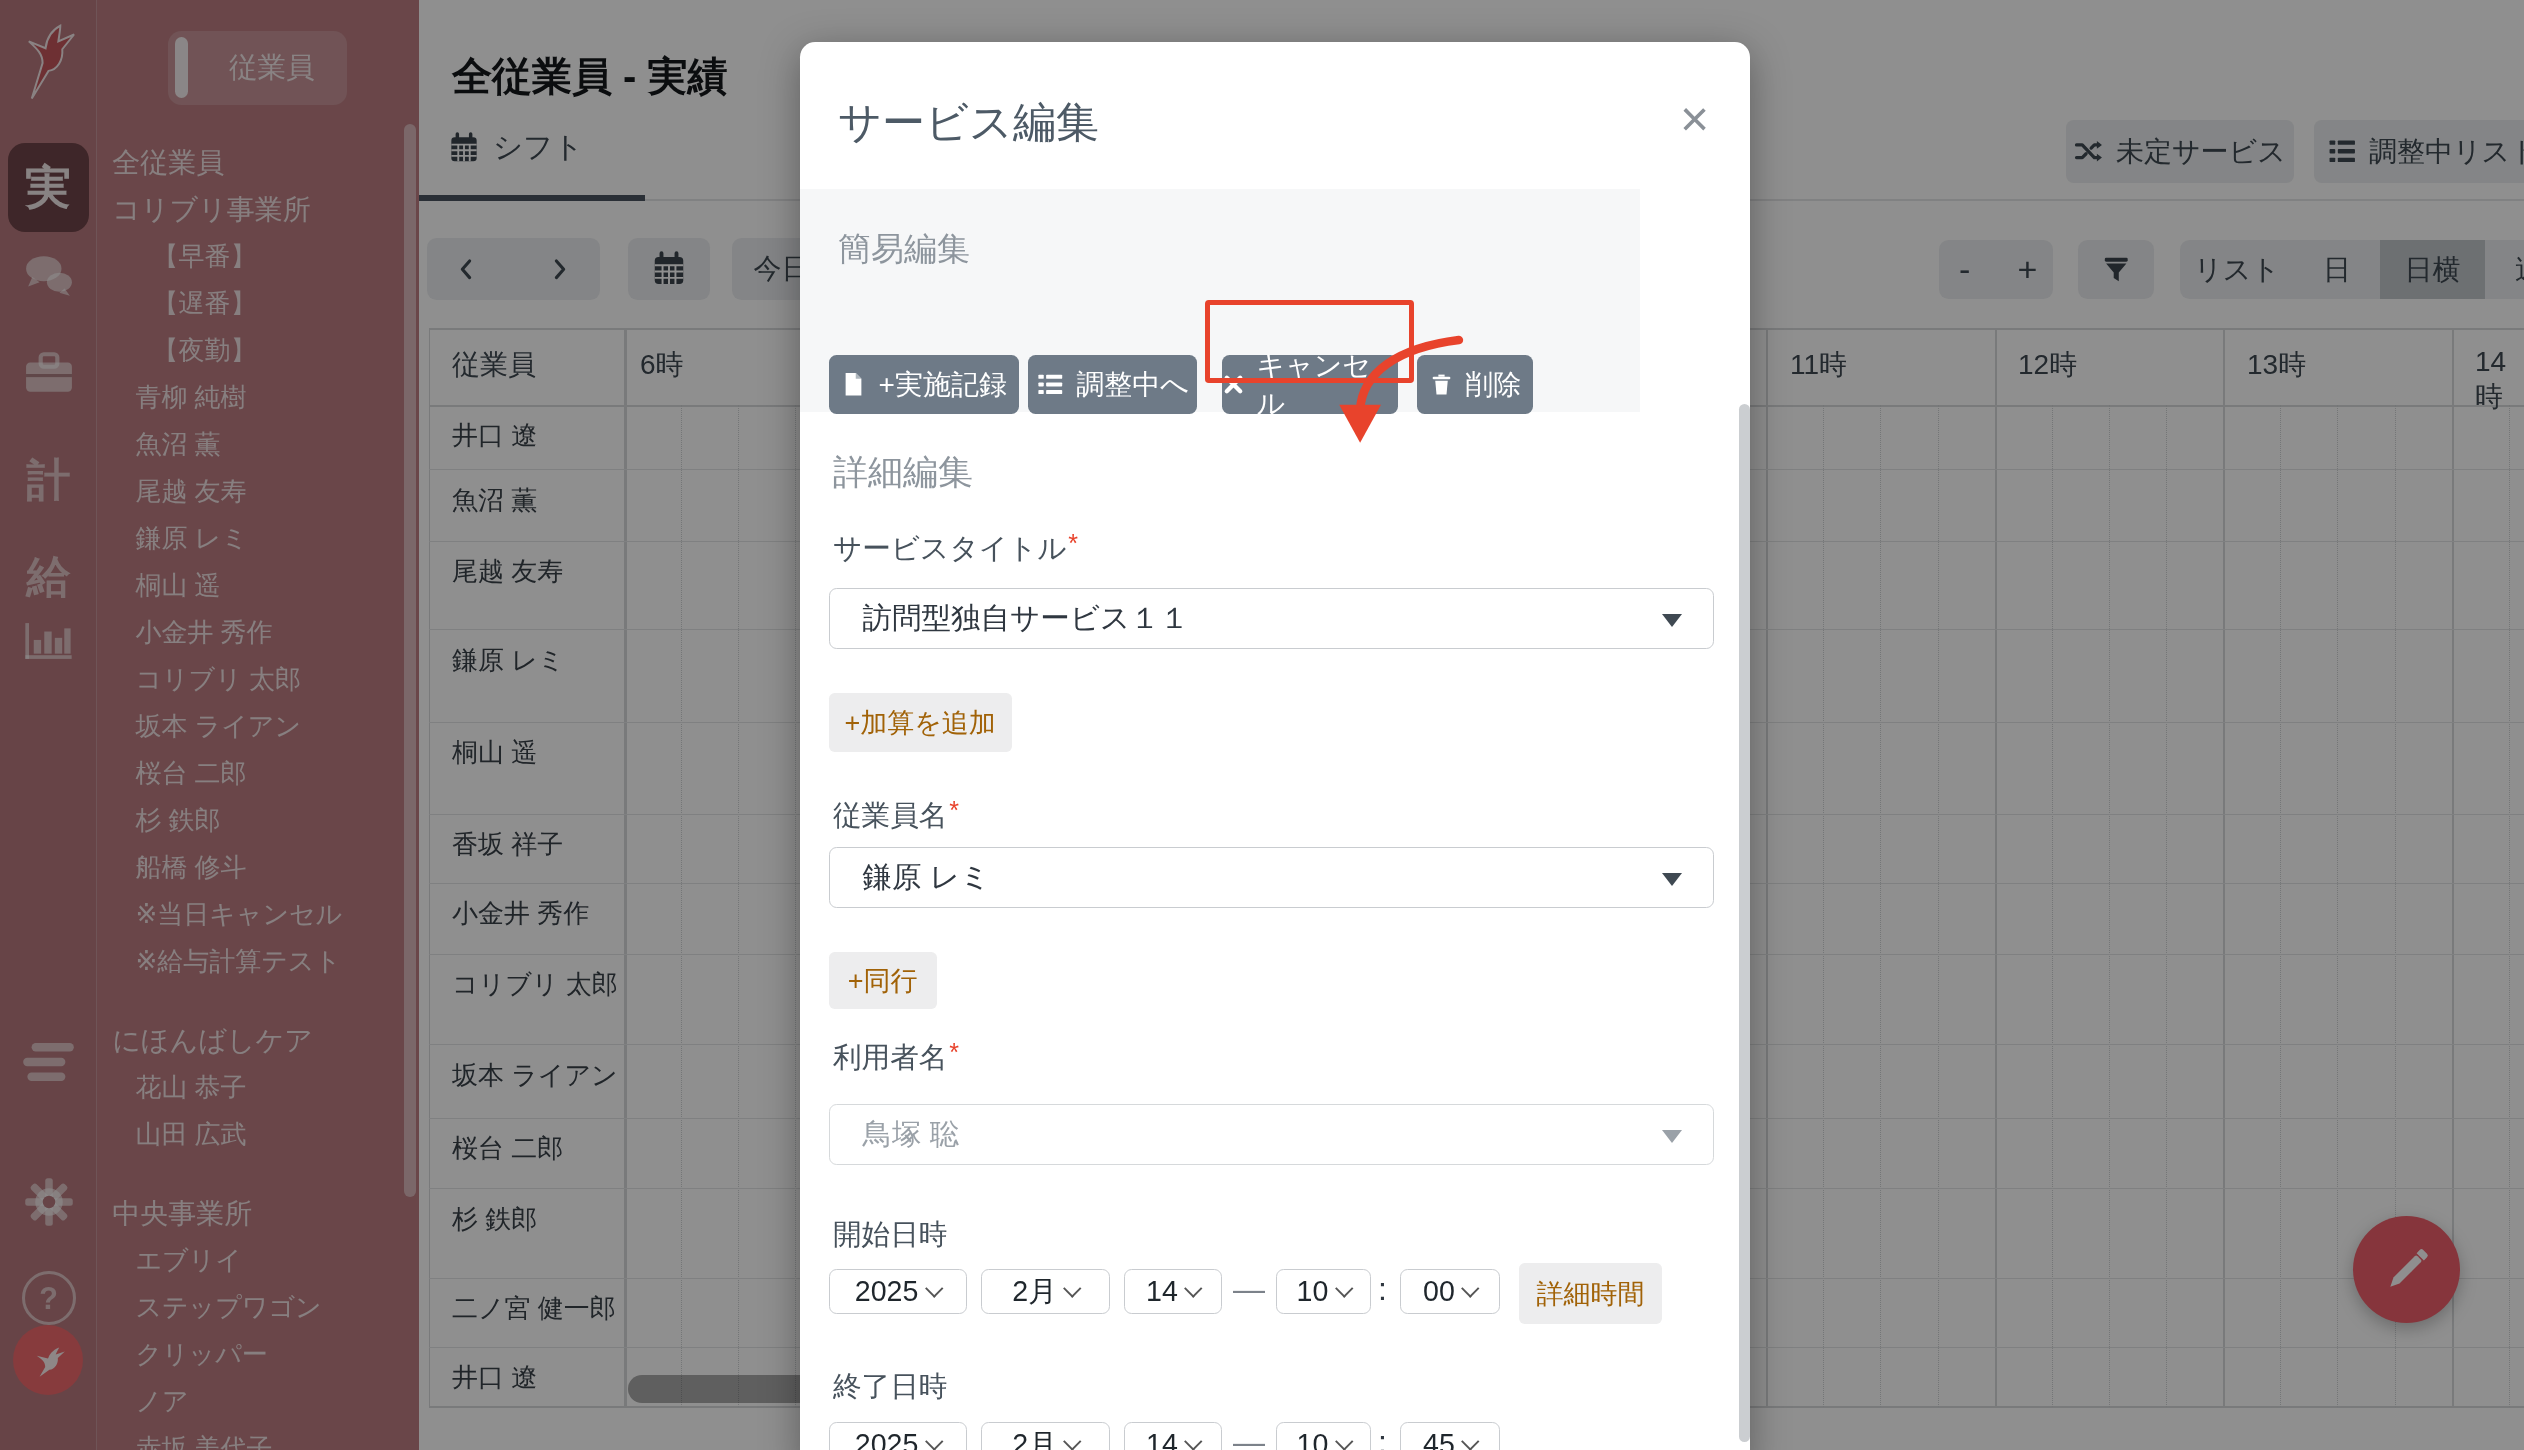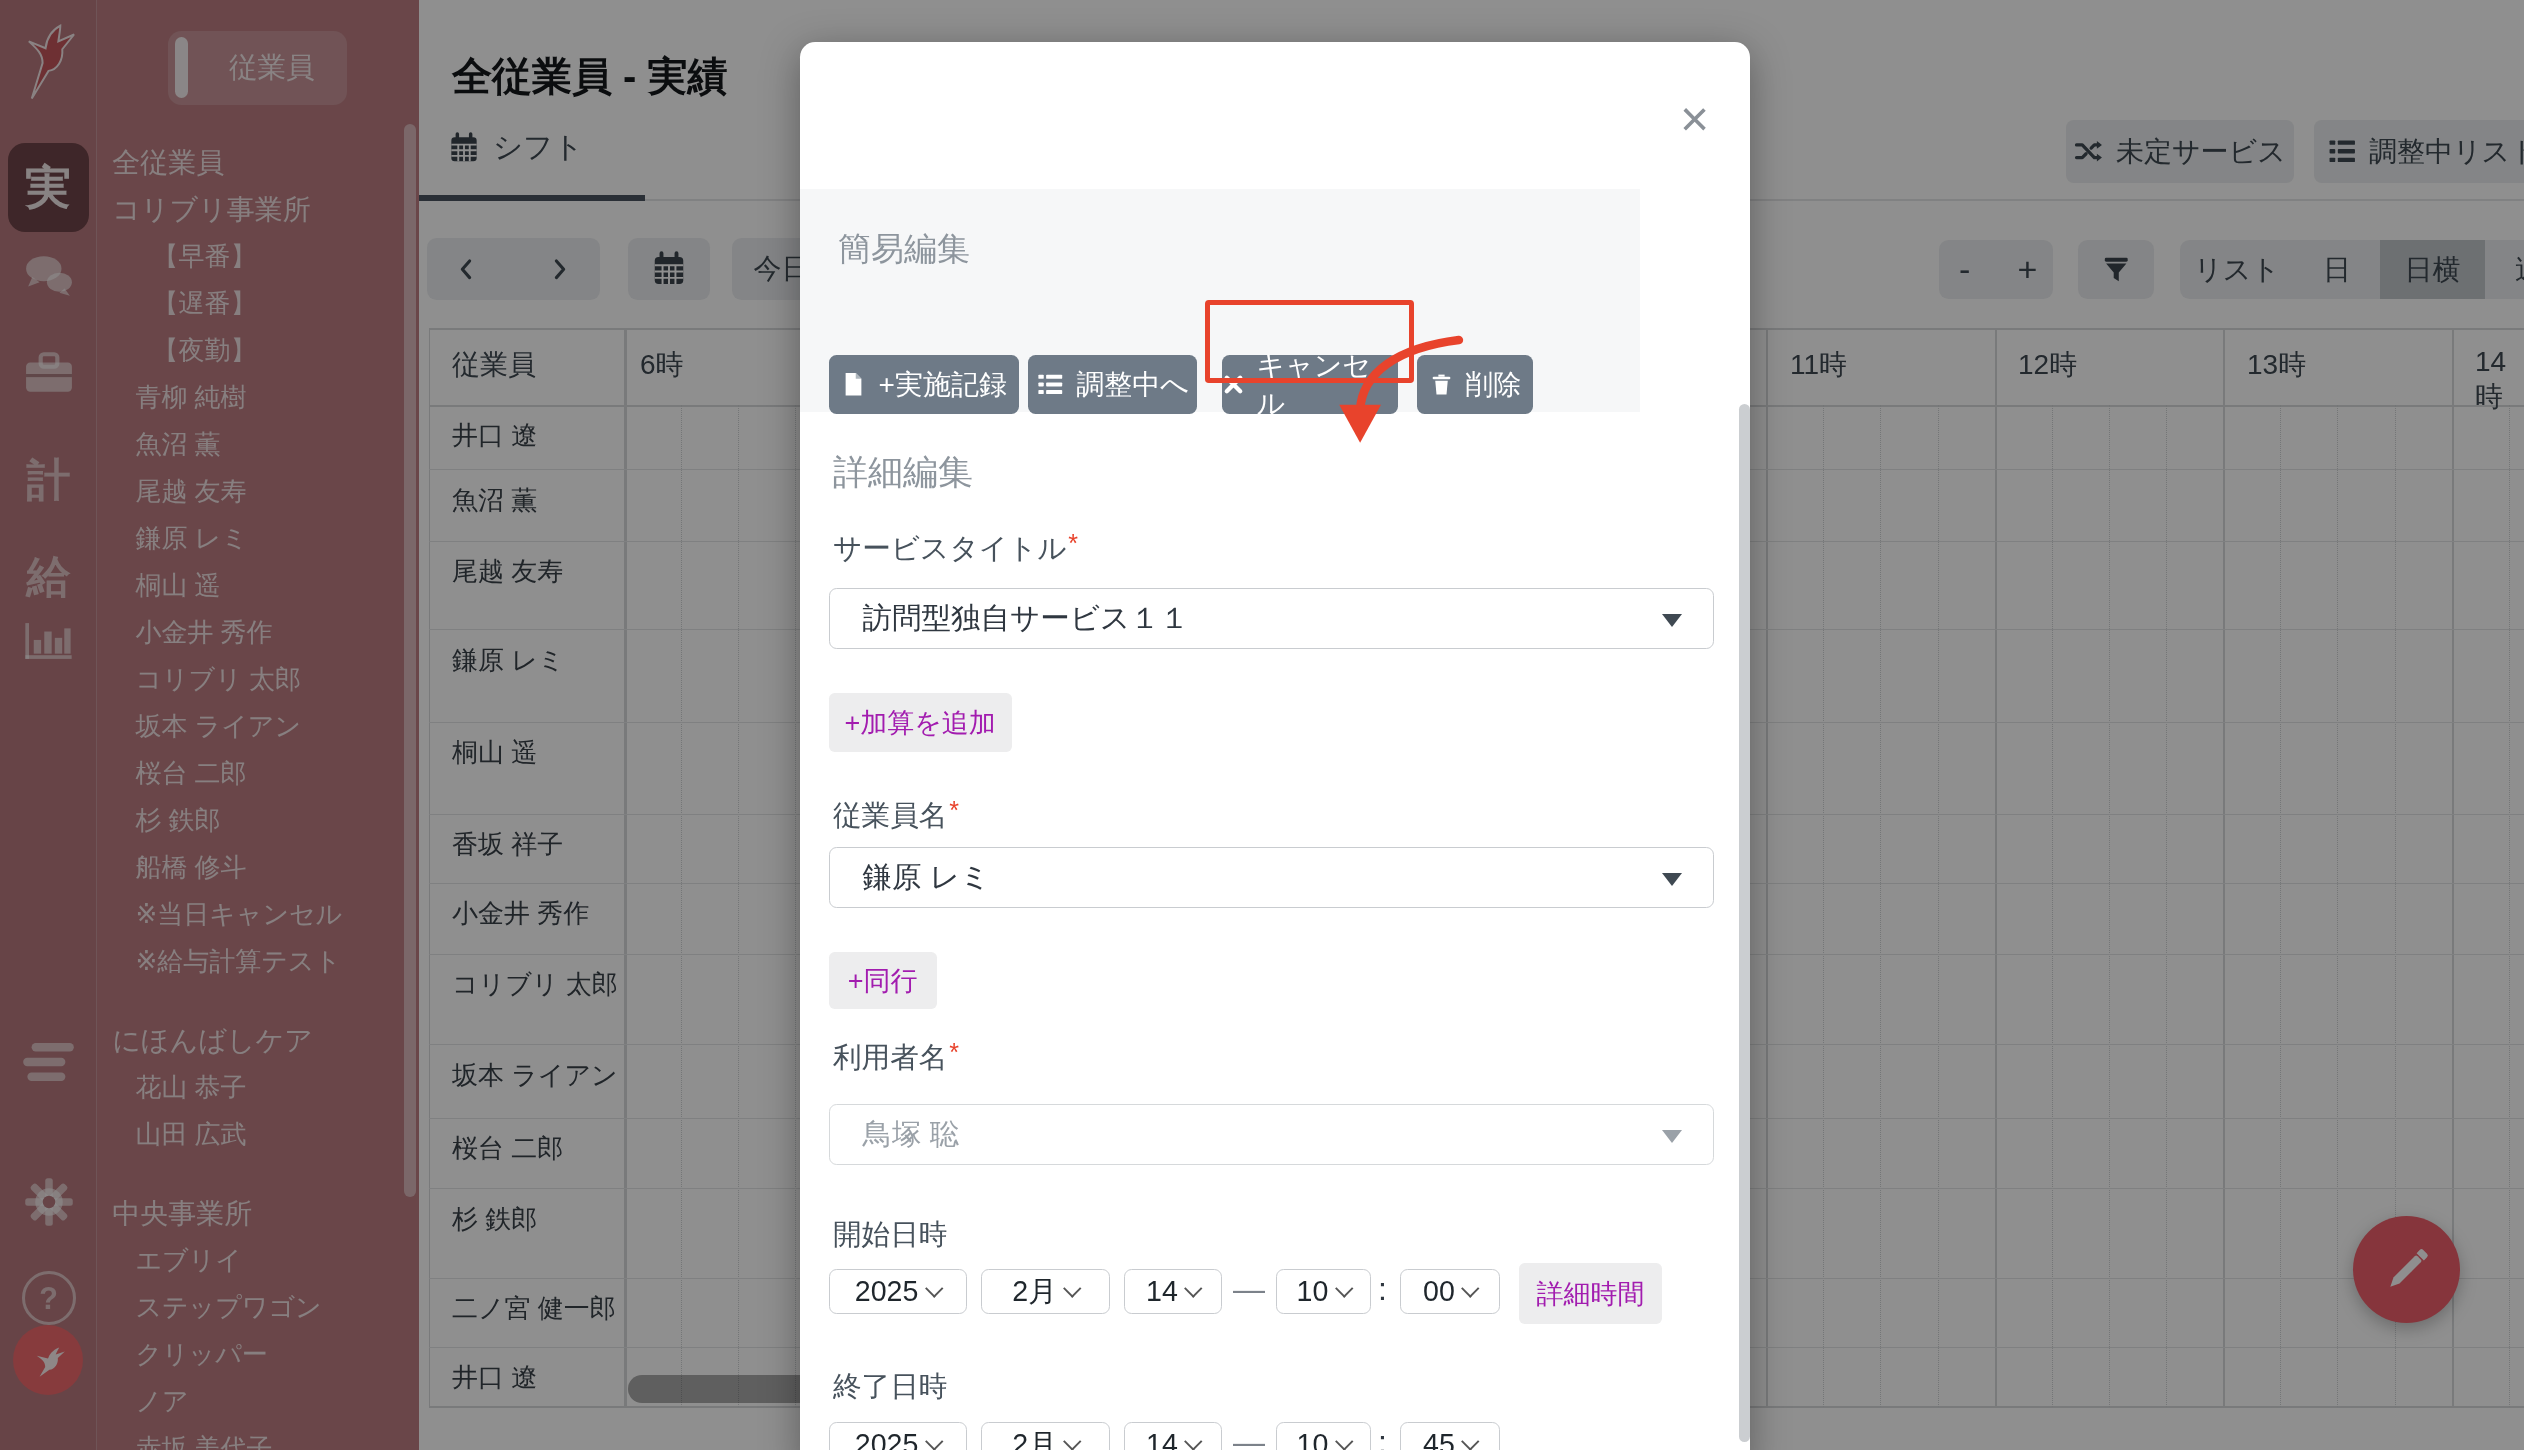--- a/index.html
+++ b/index.html
@@ -79,21 +79,21 @@
   #hl-rect{left:405px;top:111px;width:209px;height:83px;border:5.7px solid #e8432c;border-radius:3.8px;box-sizing:border-box;}
   #detail-heading{left:33px;top:407px;font-size:35px;color:#8d959d;}
   .fld-label{position:absolute;left:33px;font-size:28.6px;color:#47525c;}
   .req{color:#e8432c;margin-left:1.9px;font-size:25px;vertical-align:top;}
   .sel{position:absolute;left:28.6px;width:885px;height:61px;border:1.9px solid #c9ccd0;border-radius:7.6px;background:#fff;
        box-sizing:border-box;display:flex;align-items:center;padding:0 33px;font-size:29.5px;color:#2f3740;}
   .sel .caret{position:absolute;right:30.5px;top:25px;width:0;height:0;border-left:10.5px solid transparent;
               border-right:10.5px solid transparent;border-top:13.3px solid #3f4952;}
   .sel.disabled{border-color:#d6d9db;color:#9aa1a8;}
   .sel.disabled .caret{border-top-color:#9aa1a8;}
-  .chip-btn{position:absolute;background:#ededee;border-radius:5.7px;color:#a21caf;font-size:27px;
+  .chip-btn{position:absolute;background:#ededee;border-radius:5.7px;color:#a16207;font-size:27px;
             display:flex;align-items:center;justify-content:center;box-sizing:border-box;}
   .dsel{height:45px;border:1.9px solid #c9ccd0;border-radius:7.6px;background:#fff;box-sizing:border-box;
         display:inline-flex;align-items:center;justify-content:center;gap:9.5px;font-size:28.6px;color:#1f262c;position:absolute;}
   .dsel .vchev{width:10.5px;height:10.5px;border-right:2.4px solid #555;border-bottom:2.4px solid #555;
                transform:rotate(45deg);margin-top:-5.7px;}
   .dsep{position:absolute;font-size:32px;color:#7c828a;}
   #modal-scroll{left:939px;top:362px;width:11.4px;height:1038px;border-radius:5.7px;background:#cbced1;}
   svg{display:block;}
 </style>
 </head>
@@ -367,20 +367,21 @@
         <path d="M5.5 15.6 4 20l4.4-1.5L18.6 8.3a1 1 0 0 0 0-1.4l-1.5-1.5a1 1 0 0 0-1.4 0z"></path>
         <path d="M16.6 3.9l1.5-1.5a1.2 1.2 0 0 1 1.7 0l1.8 1.8a1.2 1.2 0 0 1 0 1.7l-1.5 1.5z"></path>
       </svg>
     </span>
   </div>
 </div>
 
 <div id="overlay" class="abs"></div>
 
 <div id="modal" class="abs">
+  <div id="modal-title" class="abs">サービス編集</div>
   <div id="modal-close" class="abs">×</div>
 
   <div id="quick-band" class="abs">
     <div id="quick-heading" class="abs">簡易編集</div>
     <div id="quick-buttons">
         <div class="slate-btn" style="left: 28.6px; width: 190px;">
           <span>
             <svg width="27" height="28.6" viewBox="0 0 24 24" fill="#fff">
               <path d="M5 2h9l5 5v15H5z"></path>
               <path d="M14 2v5h5z" fill="#aeb6bd"></path>

